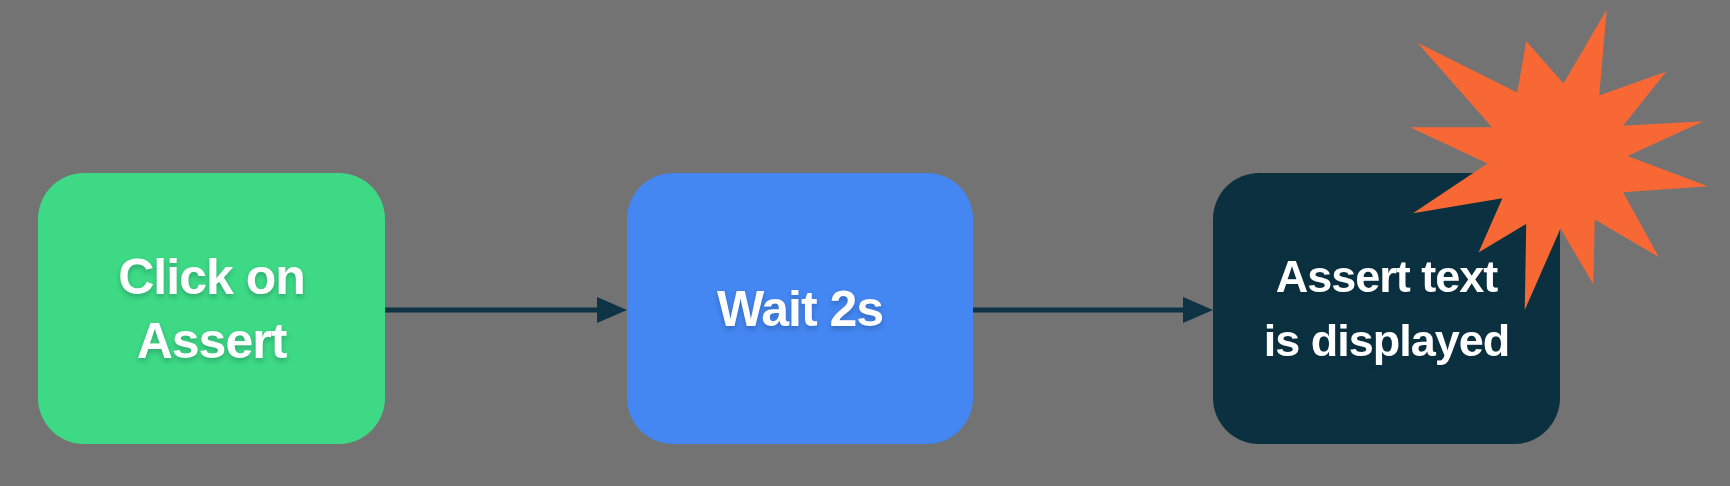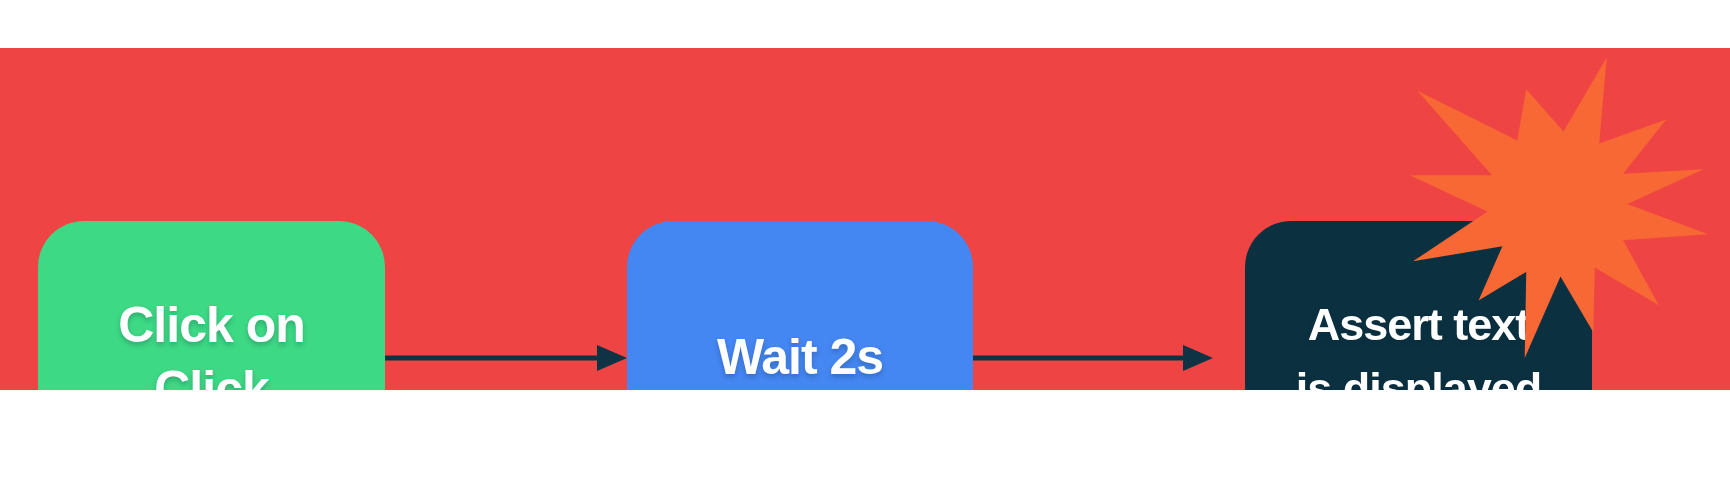--- a/index.html
+++ b/index.html
@@ -3,25 +3,24 @@
 <meta charset="utf-8">
 <style>
   html, body {
     margin: 0;
     padding: 0;
     background: #ffffff;
   }
   .canvas {
     position: relative;
     width: 1730px;
-    height: 342px;
-    background: #ef4444;
+    height: 486px;
+    background: #737373;
     overflow: hidden;
     font-family: "Liberation Sans", sans-serif;
-    margin-top: 48px;
   }
   .node {
     position: absolute;
     top: 173px;
     height: 271px;
     border-radius: 46px;
     display: flex;
     align-items: center;
     justify-content: center;
     text-align: center;
@@ -30,21 +29,21 @@
   .node-label {
     color: #ffffff;
     font-weight: 700;
     line-height: 64px;
     letter-spacing: -1px;
     text-shadow: 0 3px 5px rgba(10, 35, 50, 0.25);
   }
   .node-label span { display: block; }
   .node-click  { left: 38px;   width: 347px; background: #3DD985; }
   .node-wait   { left: 627px;  width: 346px; background: #4486F2; justify-content: center; }
-  .node-assert { left: 1245px; width: 347px; background: #0B3141; }
+  .node-assert { left: 1213px; width: 347px; background: #0B3141; }
   .node-click  .node-label { font-size: 50px; }
   .node-wait   .node-label { font-size: 50px; }
   .node-assert .node-label { font-size: 45px; }
   .arrow {
     position: absolute;
     top: 294px;
     z-index: 1;
   }
   .arrow-1 { left: 385px; }
   .arrow-2 { left: 973px; }
@@ -58,21 +57,21 @@
   }
 </style>
 </head>
 <body>
 
 <div class="canvas">
 
   <div class="node node-click">
     <div class="node-label">
       <span>Click on</span>
-      <span>Click</span>
+      <span>Assert</span>
     </div>
   </div>
 
   <svg class="arrow arrow-1" width="242" height="32" viewBox="0 0 242 32">
     <line x1="0" y1="16" x2="217" y2="16" stroke-width="5" stroke="#0D3345"></line>
     <polygon points="212,3 242,16 212,29" fill="#0D3345"></polygon>
   </svg>
 
   <div class="node node-wait">
     <div class="node-label">

